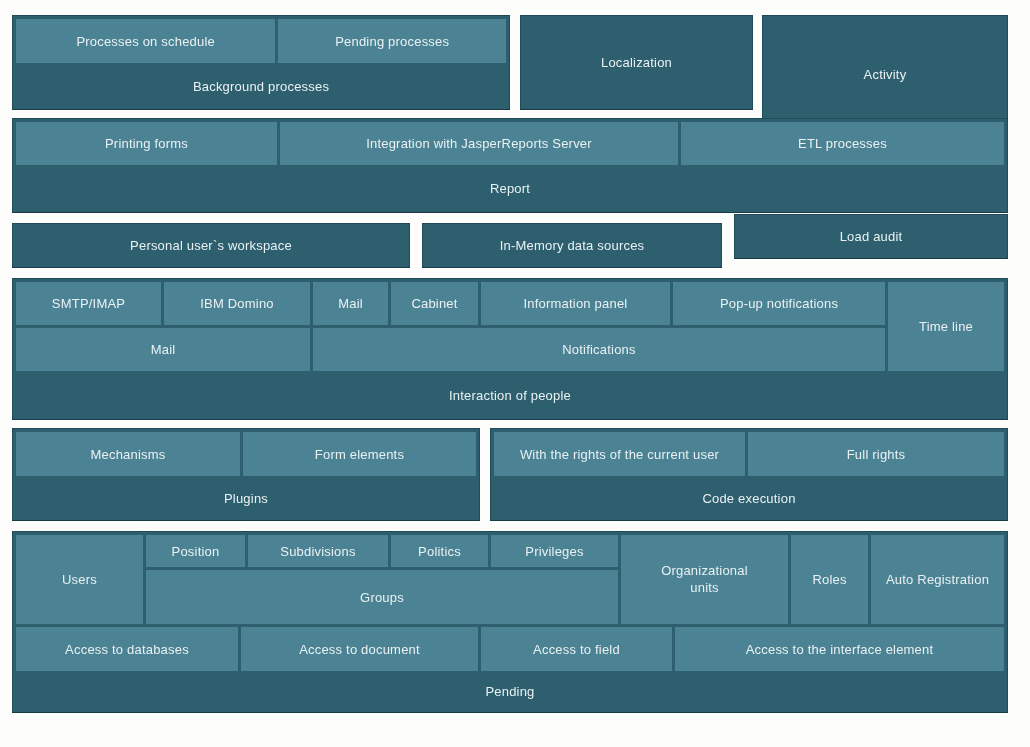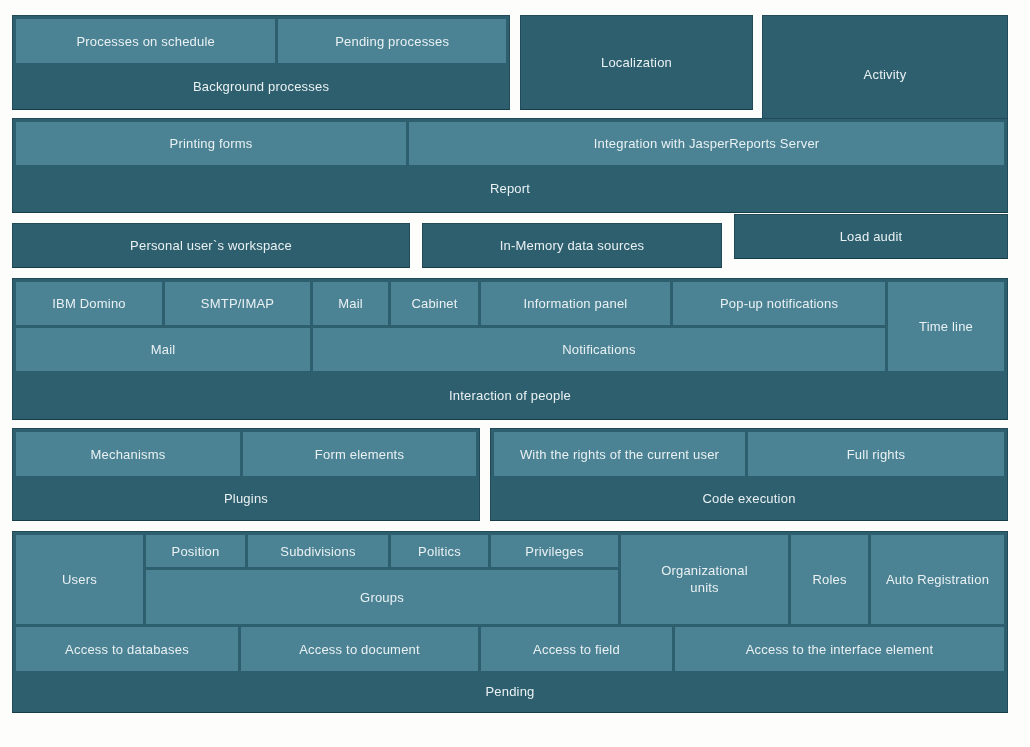--- a/index.html
+++ b/index.html
@@ -94,20 +94,23 @@
   </div>
 
   <div class="block" style="left:12px; top:118px; width:996px; height:95px">
     <div class="hrow" style="height:43px">
       <div class="tile" style="flex:261">
         <span>Printing forms</span>
       </div>
       <div class="tile" style="flex:398">
         <span>Integration with JasperReports Server</span>
       </div>
+      <div class="tile" style="flex:323">
+        <span>ETL processes</span>
+      </div>
     </div>
     <div class="band">
       <span>Report</span>
     </div>
   </div>
 
   <div class="block" style="left:12px; top:223px; width:398px; height:45px">
     <div class="band" style="font-size:13px">
       <span>Personal user`s workspace</span>
     </div>
@@ -122,25 +125,25 @@
   <div class="block" style="left:734px; top:214px; width:274px; height:45px">
     <div class="band" style="font-size:13px">
       <span>Load audit</span>
     </div>
   </div>
 
   <div class="block" style="left:12px; top:278px; width:996px; height:142px">
     <div class="hrow" style="height:89px">
       <div class="vcol" style="flex:869">
         <div class="hrow" style="height:43px">
+          <div class="tile" style="flex:145">
+            <span>SMTP/IMAP</span>
+          </div>
           <div class="tile" style="flex:146">
             <span>IBM Domino</span>
-          </div>
-          <div class="tile" style="flex:145">
-            <span>SMTP/IMAP</span>
           </div>
           <div class="tile" style="flex:75">
             <span>Mail</span>
           </div>
           <div class="tile" style="flex:87">
             <span>Cabinet</span>
           </div>
           <div class="tile" style="flex:189">
             <span>Information panel</span>
           </div>

